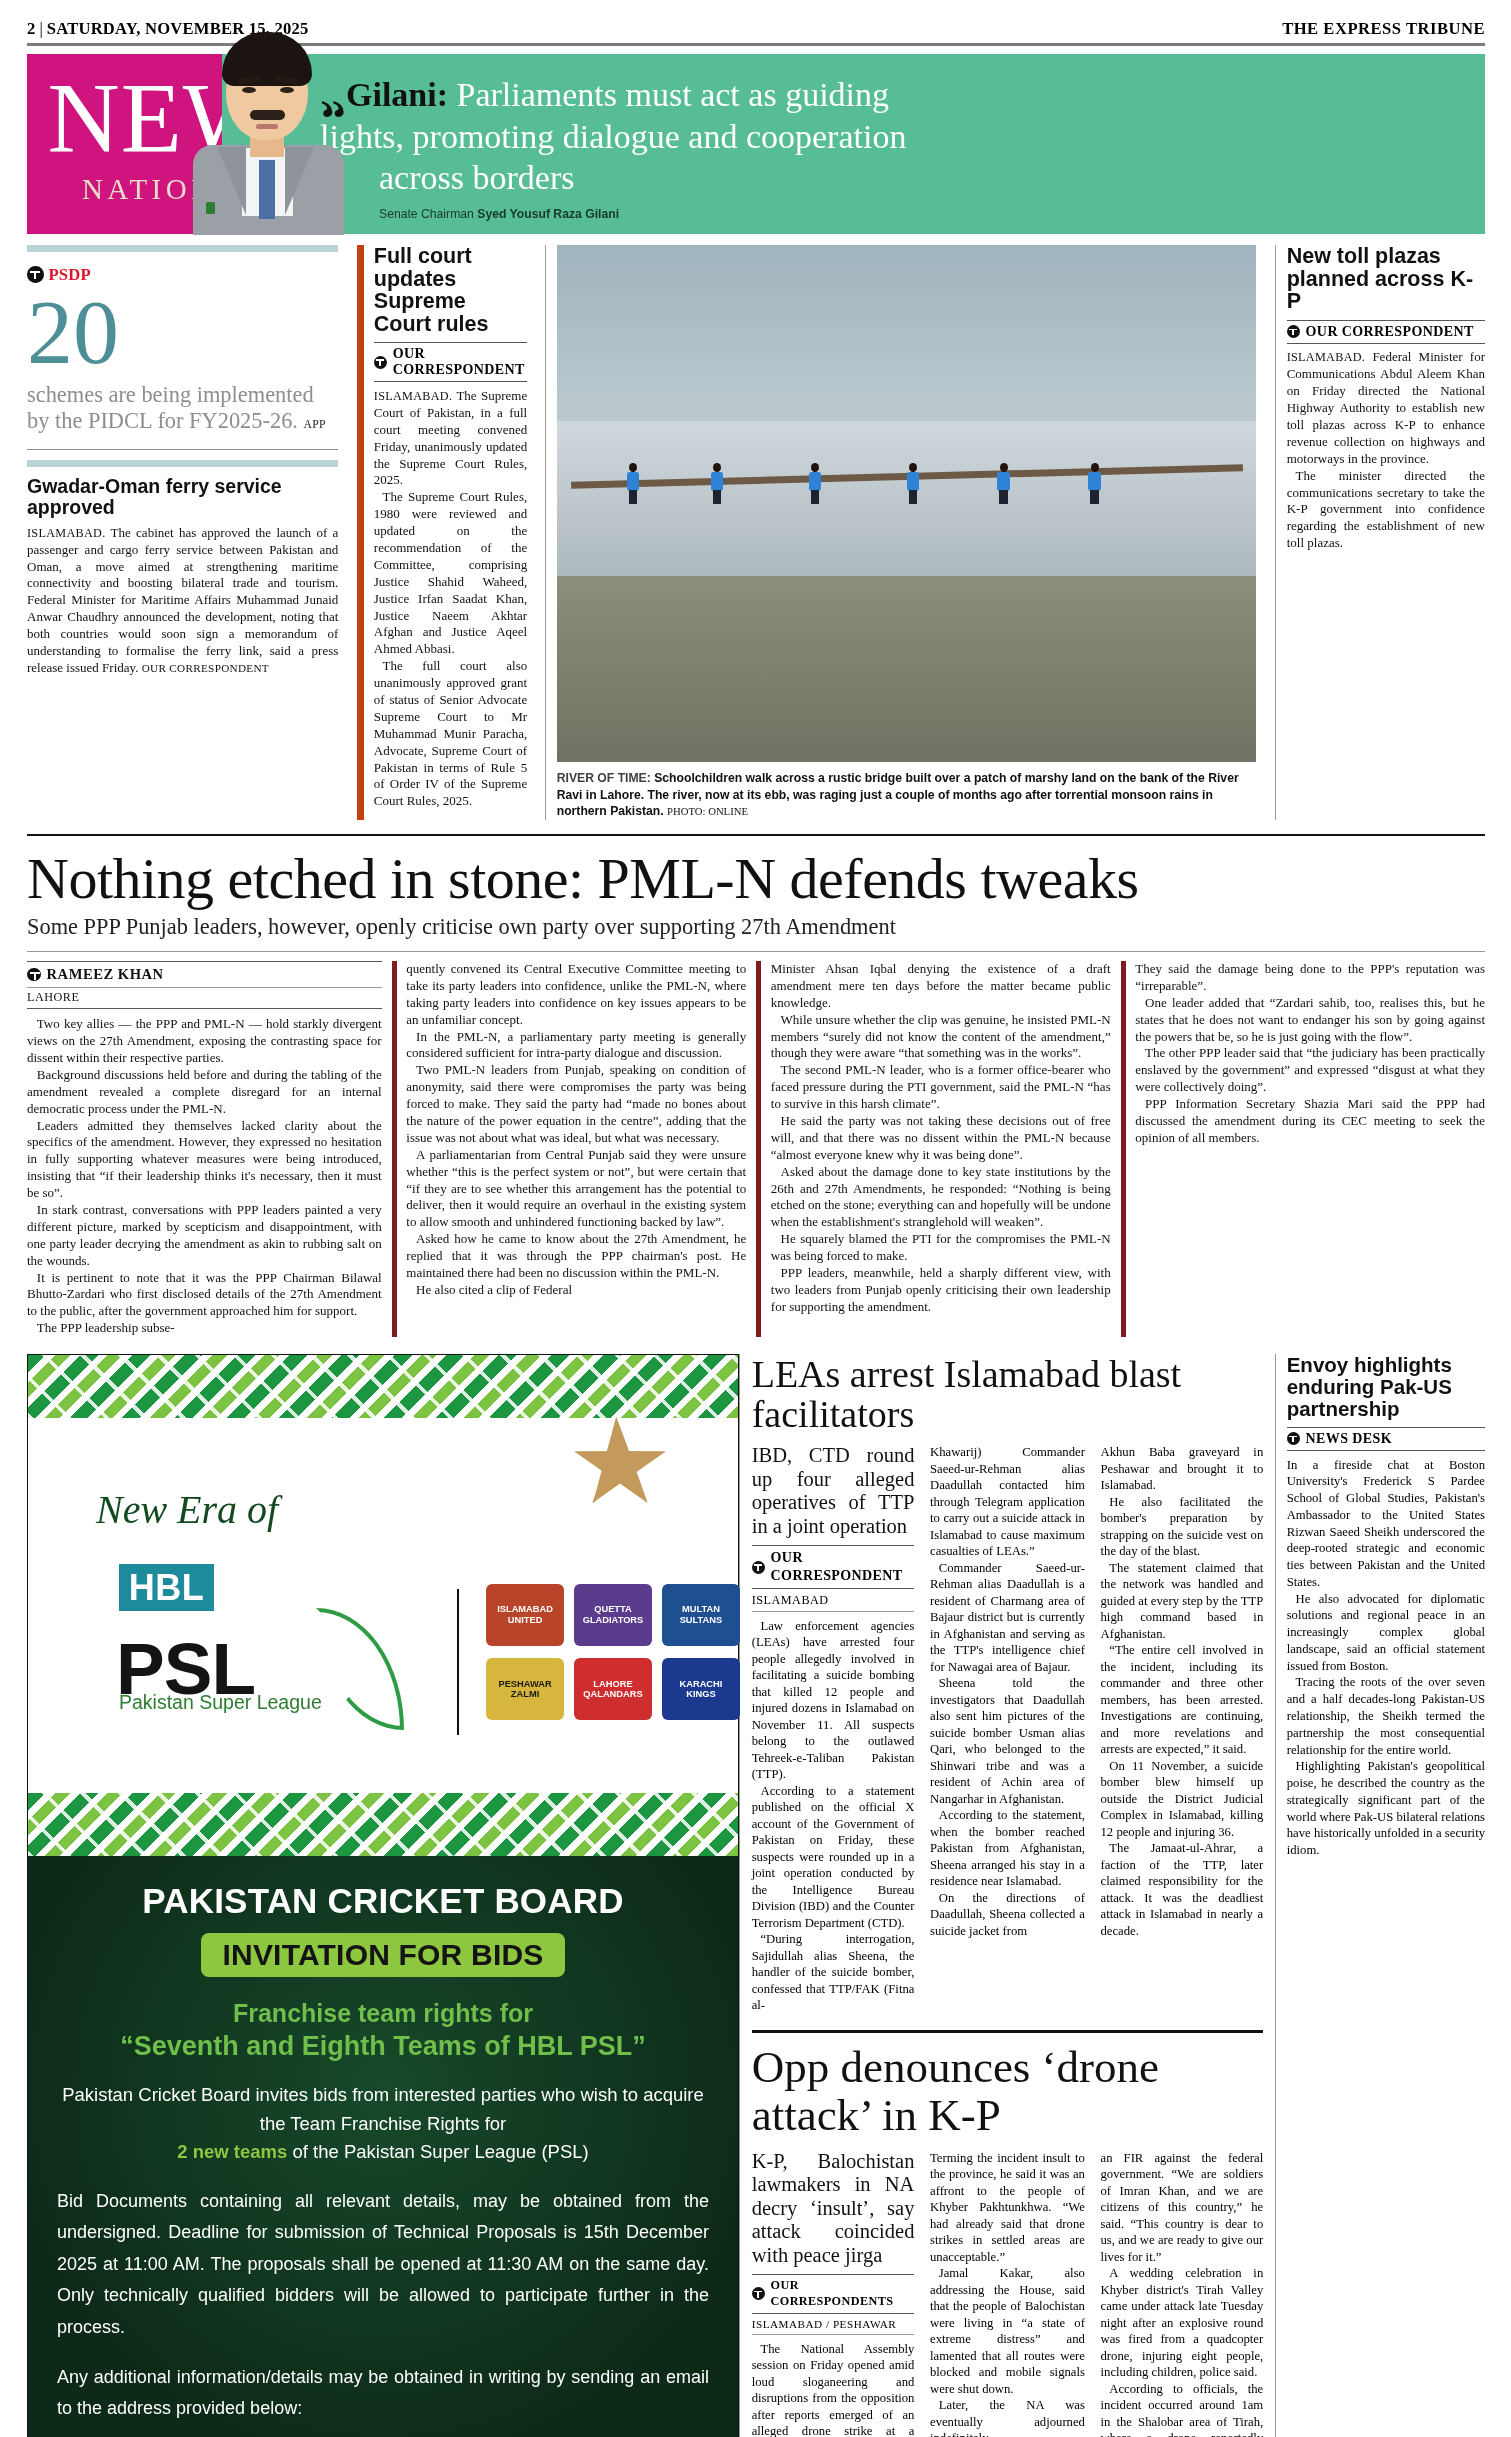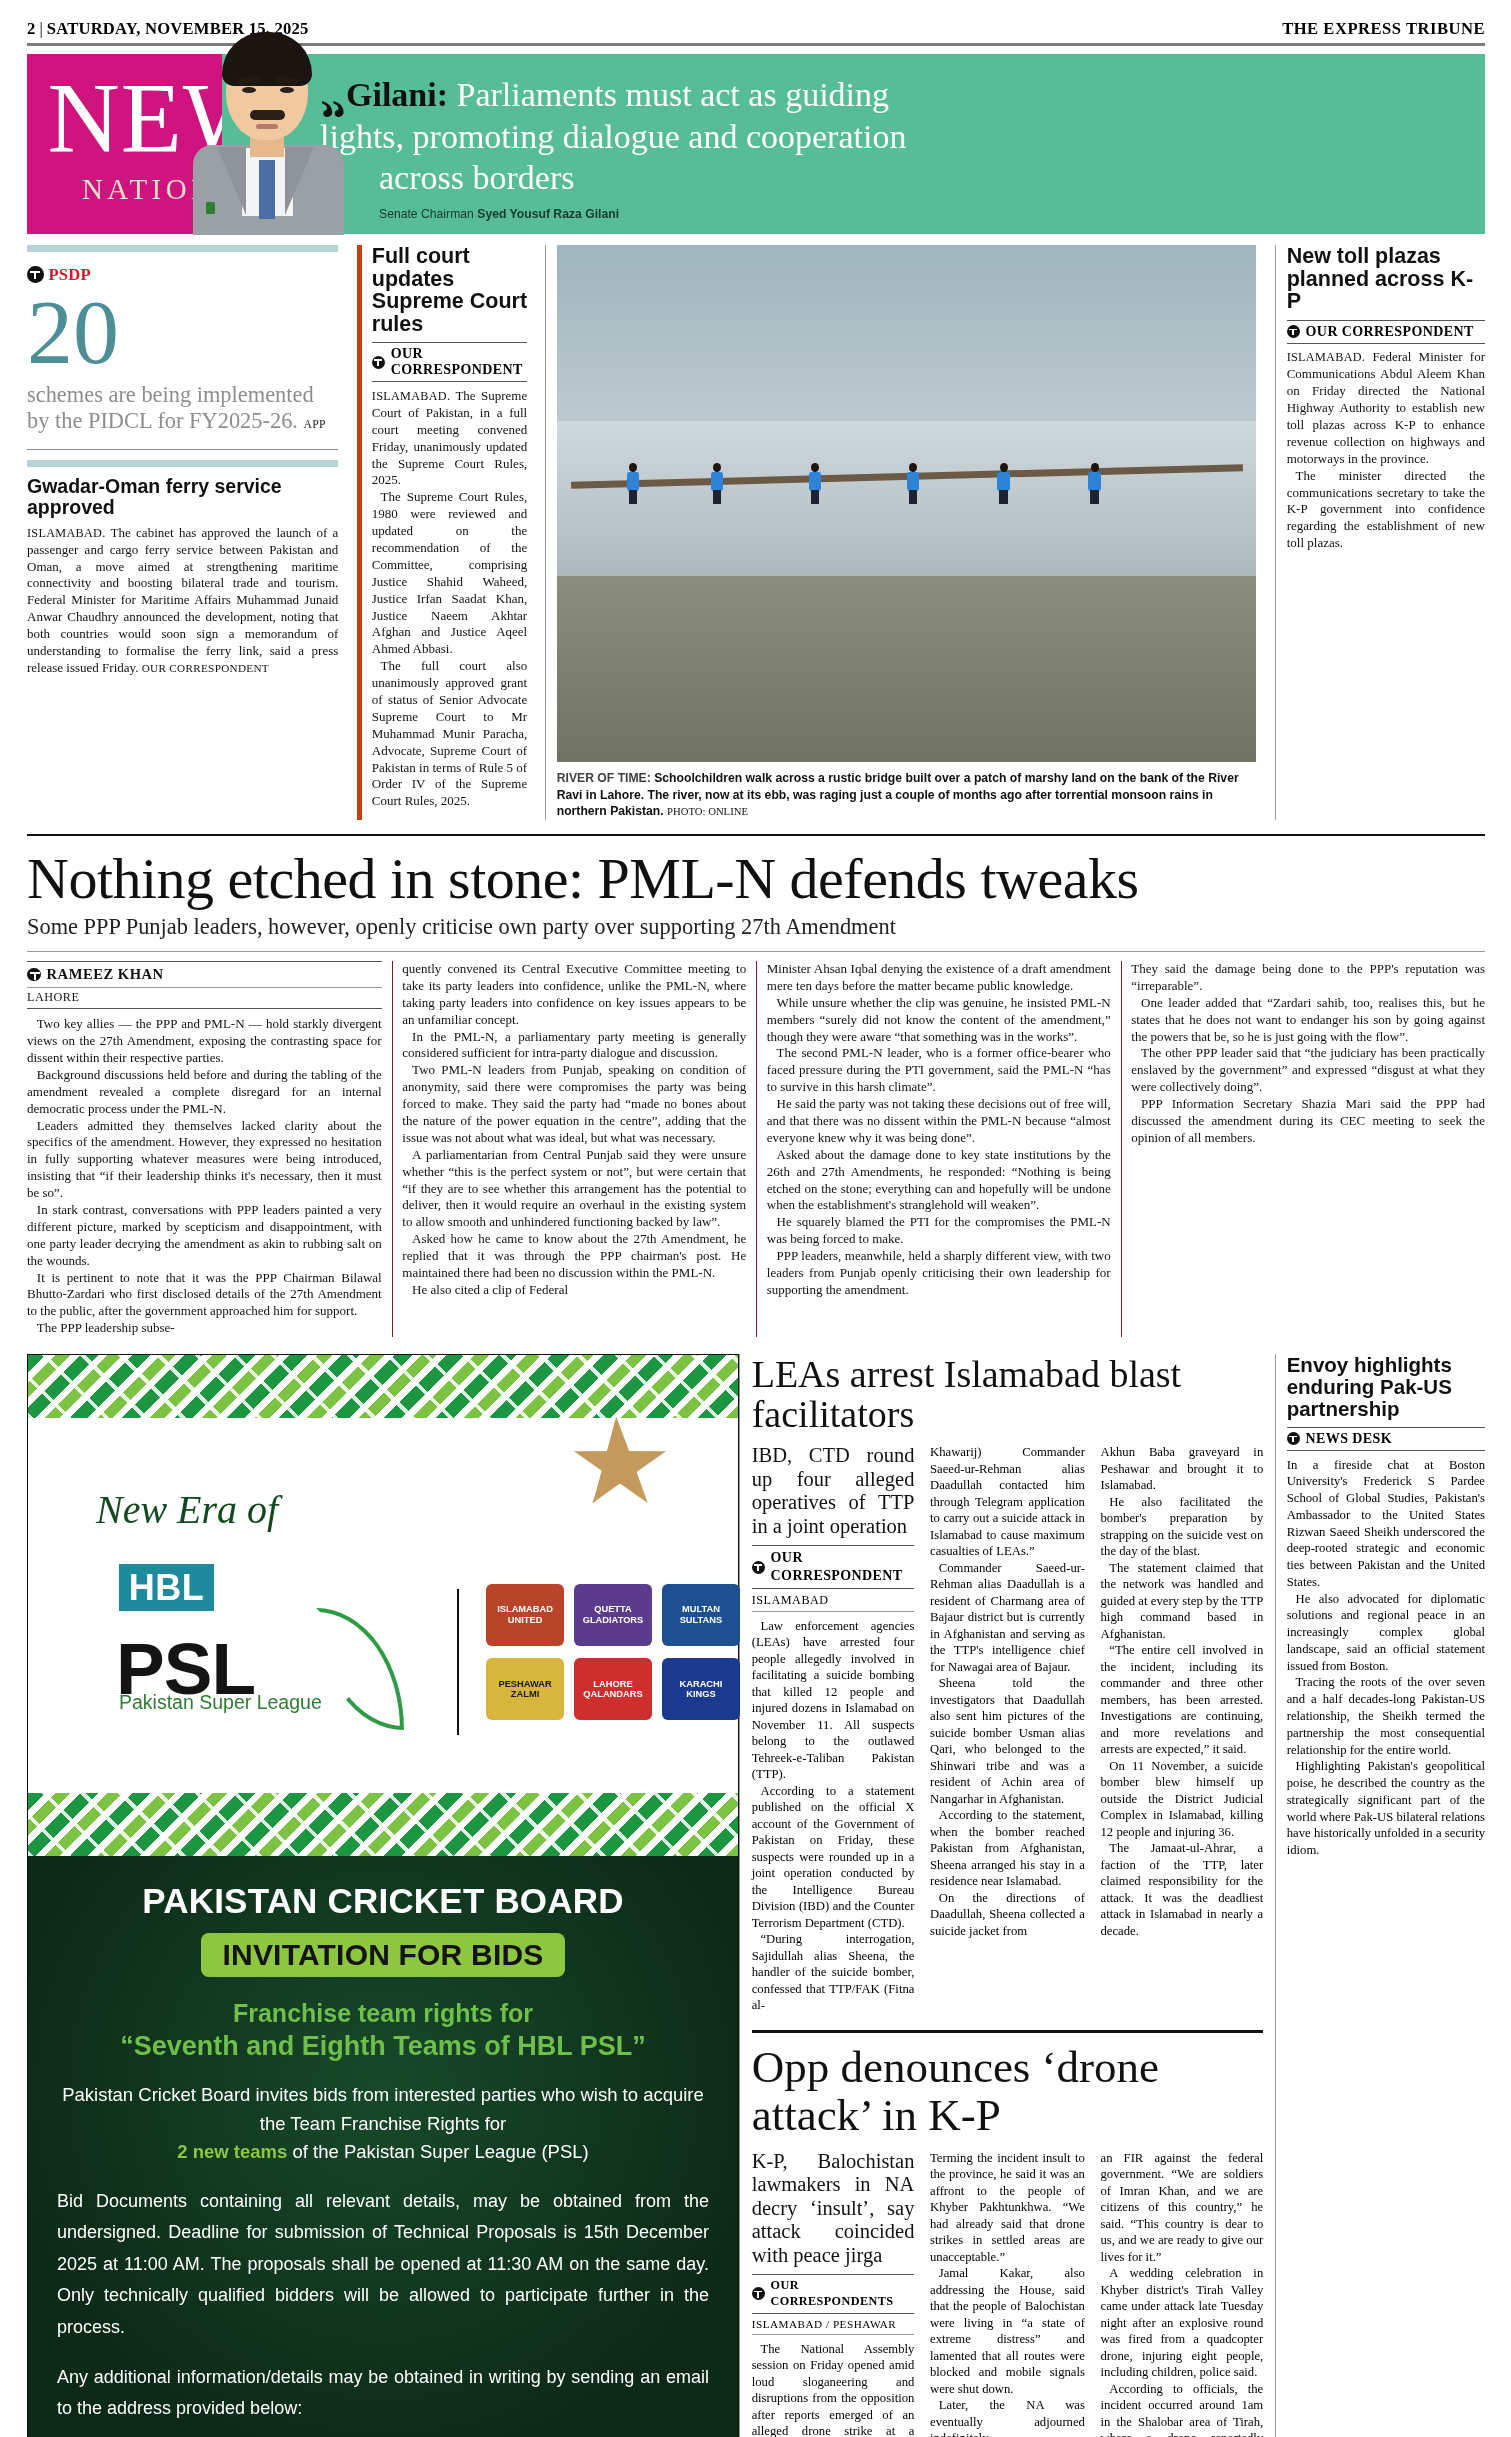--- a/index.html
+++ b/index.html
@@ -70,21 +70,21 @@
   .p-lapL { position:absolute; left:29px; top:115px; width:0; height:0;
             border-left:29px solid transparent; border-top:68px solid #8e949a; }
   .p-lapR { position:absolute; left:97px; top:115px; width:0; height:0;
             border-right:29px solid transparent; border-top:68px solid #8e949a; }
   .p-pin  { position:absolute; left:17.6px; top:170px; width:9.8px; height:12.7px;
             background:#2f7d32; border-radius:1.5px; }
 
   
   .top-grid { display:flex; gap:8px; margin-top:11.7px; }
   .col-left  { width:322px; padding-right:10.7px; }
-  .col-mid   { width:180px; padding:0 9.8px; border-left:5px solid #c2410c; }
+  .col-mid   { width:180px; padding:0 9.8px; border-left:7px solid #c2410c; }
   .col-photo { flex:1; padding:0 10.7px; border-left:1px solid #999;}
   .col-right { width:210px; padding-left:10.7px; border-left:1px solid #999;}
 
   .teal-bar { height:6.8px; background:#b9d4d9; margin-bottom:12.7px; }
   .kicker-row { display:flex; align-items:center; gap:4.9px; margin-bottom:8.8px; }
   .t-logo { width:16.6px; height:16.6px; border-radius:50%; background:#111; position:relative;
             display:inline-block; flex:none;}
   .t-logo:after{ content:""; position:absolute; left:3.4px; top:4.4px; width:9.8px; height:2px;
             background:#fff; }
   .t-logo:before{ content:""; position:absolute; left:6.8px; top:4.4px; width:2.4px; height:8.3px;
@@ -146,21 +146,21 @@
                letter-spacing:-0.5px; color:#111; margin:11.7px 0 4.9px; }
   .main-sub  { font-family:"Liberation Serif",serif; font-size:22.4px; color:#222;
                margin-bottom:10.7px; }
   .main-rule-bot { height:1px; background:#999; margin-bottom:8.8px; }
 
   .main-cols { display:flex; }
   .main-cols .mc { width:25%; padding:0 9.8px; font-family:"Liberation Serif",serif;
                    font-size:13px; line-height:1.30; text-align:justify; color:#111; }
   .main-cols .mc:first-child { padding-left:0; }
   .main-cols .mc:last-child { padding-right:0; }
-  .main-cols .mc + .mc { border-left:1px solid #7f1d1d; }
+  .main-cols .mc + .mc { border-left:5px solid #7f1d1d; }
   .main-cols p { text-indent:9.8px; }
   .main-cols p:first-child { text-indent:0; }
   .author-box { border-top:1px solid #555; border-bottom:1px solid #555; margin-bottom:6.8px; }
   .author-row { display:flex; align-items:center; gap:5.9px; padding:2.9px 0;
                 border-bottom:1px solid #999; }
   .author-name { font-family:"Liberation Serif",serif; font-weight:bold; font-size:14.6px;
                  letter-spacing:0.5px; }
   .author-city { font-variant:small-caps; font-size:12.2px; letter-spacing:0.5px; padding:2.4px 0; }
 
   

